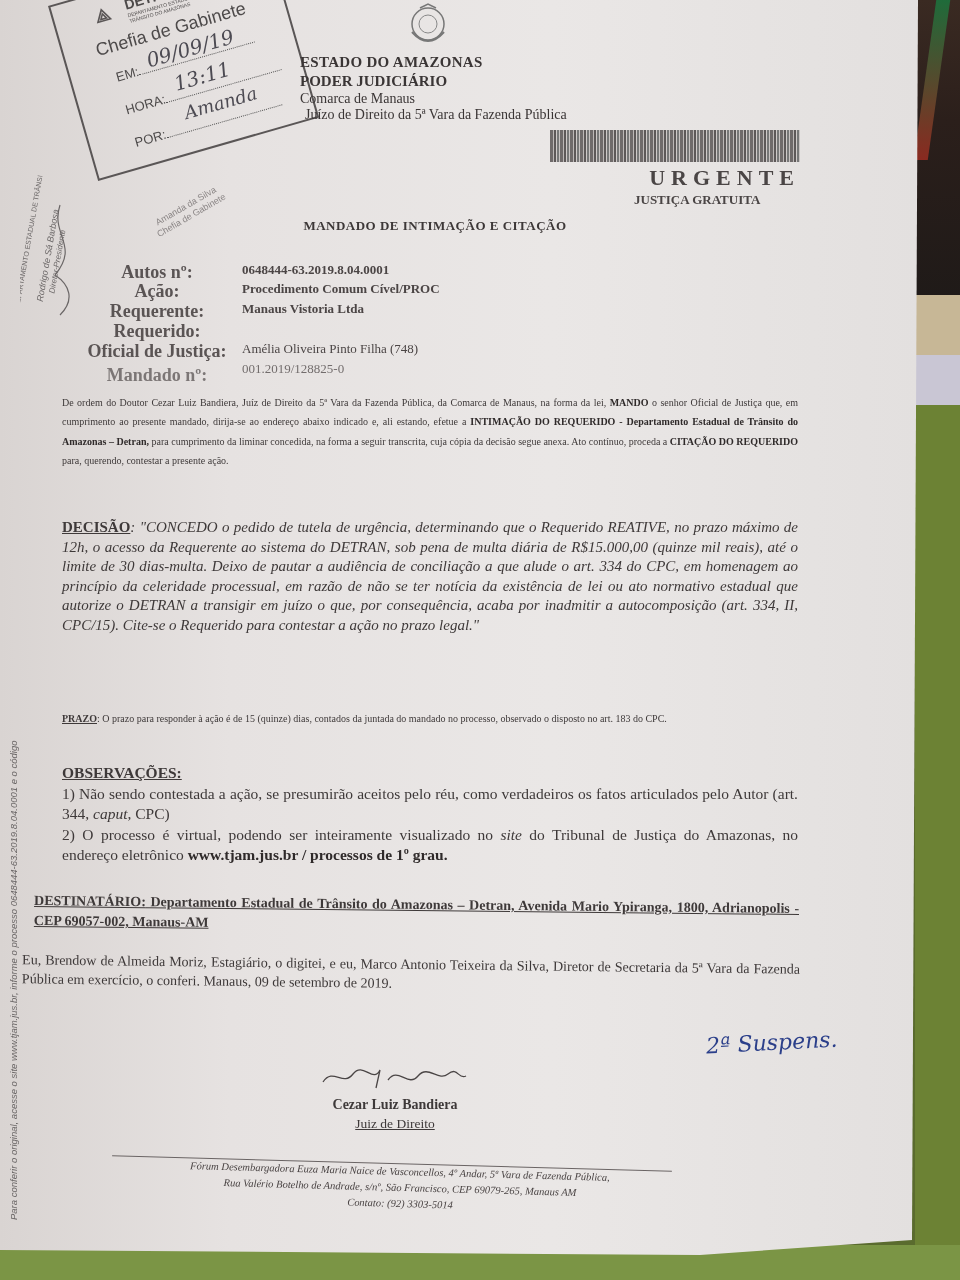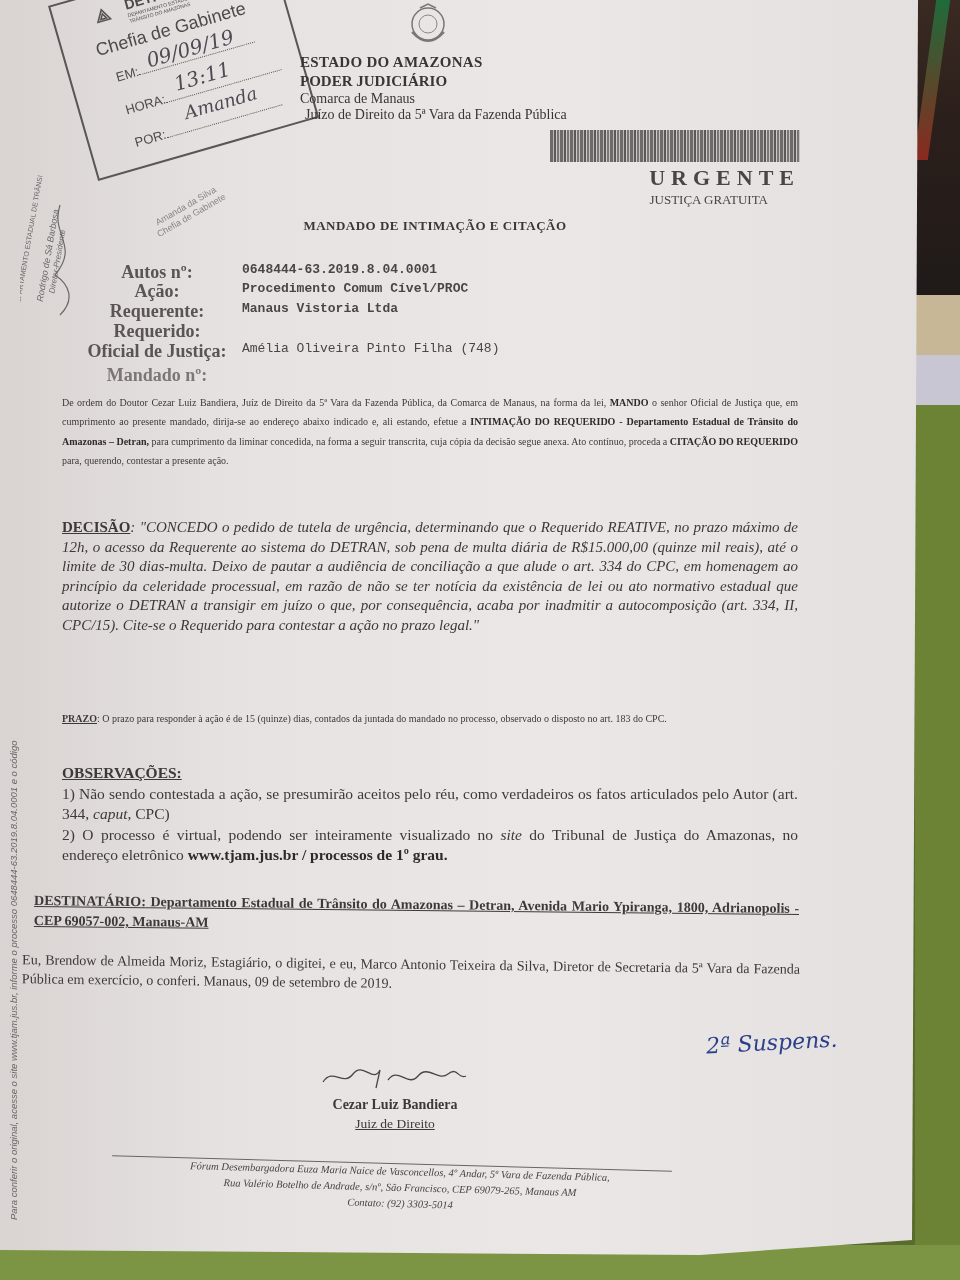--- a/index.html
+++ b/index.html
@@ -31,27 +31,27 @@
   .coat { left: 400px; top: 2px; width: 56px; height: 46px; }
   .hdr { left: 300px; width: 340px; font-weight: bold; color: #3a3535; }
   .hdr-state { top: 54px; font-size: 15px; letter-spacing: 0.3px; }
   .hdr-power { top: 73px; font-size: 15px; }
   .hdr-comarca { top: 91px; font-size: 14px; font-weight: normal; }
   .hdr-vara { top: 107px; left: 305px; width: 300px; font-size: 14px; font-weight: normal; }
 
   .barcode { left: 550px; top: 130px; width: 250px; height: 32px;
     background: repeating-linear-gradient(90deg, #6f6a6a 0 3px, #bcb7b6 3px 4px, #5d5858 4px 6px, #cfcac9 6px 7px, #777 7px 9px, #c8c3c2 9px 10px); }
   .urgente { left: 600px; top: 165px; width: 200px; text-align: right; font-size: 22px; font-weight: bold; letter-spacing: 6px; color: #4a4545; }
-  .gratuita { left: 568px; top: 192px; width: 200px; text-align: right; font-size: 13px; font-weight: normal; color: #4a4545; }
+  .gratuita { left: 634px; top: 192px; width: 200px; font-size: 13px; font-weight: bold; color: #4a4545; }
 
   .title { left: 270px; top: 218px; width: 330px; text-align: center; font-size: 13px; font-weight: bold; letter-spacing: 0.5px; color: #3d3838; }
 
   
   .field-label { left: 82px; width: 150px; font-size: 18px; font-weight: bold; color: #5a5454; text-align: center; }
-  .field-value { left: 242px; width: 420px; font-size: 13px; font-weight: bold; color: #4b4545; white-space: nowrap; font-family: Liberation Mono, monospace; }
+  .field-value { left: 242px; width: 420px; font-size: 13px; font-weight: bold; color: #4b4545; white-space: nowrap; }
 
   
   .para { left: 62px; width: 736px; font-size: 10px; line-height: 19.3px; text-align: justify; color: #3e3939; }
   .para b { color: #2f2a2a; }
   .italic { font-style: italic; font-size: 15px; line-height: 19.6px; }
   .u { text-decoration: underline; font-weight: bold; font-style: normal; }
   .obs { font-size: 15.5px; line-height: 20.5px; }
 
   .dest { left: 34px; width: 765px; font-size: 14px; line-height: 20px; font-weight: bold; text-decoration: underline; text-align: justify; color: #3e3939; transform: rotate(0.6deg); }
   .closing { left: 22px; width: 778px; font-size: 14px; line-height: 19px; text-align: justify; color: #3e3939; transform: rotate(0.7deg); }
@@ -149,20 +149,21 @@
   <div class="abs field-label" style="top:262px">Autos nº:</div>
   <div class="abs field-value" style="top:262px">0648444-63.2019.8.04.0001</div>
   <div class="abs field-label" style="top:281px">Ação:</div>
   <div class="abs field-value" style="top:281px">Procedimento Comum Cível/PROC</div>
   <div class="abs field-label" style="top:301px">Requerente:</div>
   <div class="abs field-value" style="top:301px">Manaus Vistoria Ltda</div>
   <div class="abs field-label" style="top:321px">Requerido:</div>
   <div class="abs field-label" style="top:341px">Oficial de Justiça:</div>
   <div class="abs field-value" style="top:341px;font-weight:normal">Amélia Oliveira Pinto Filha (748)</div>
   <div class="abs field-label" style="top:365px;opacity:.75">Mandado nº:</div>
+  <div class="abs field-value" style="top:361px;opacity:.75;font-weight:normal">001.2019/128825-0</div>
 
   <div class="abs para" style="top:393px">
     <span>De ordem do Doutor Cezar Luiz Bandiera, Juíz de Direito da 5ª Vara da Fazenda Pública, da Comarca de Manaus, na forma da lei, </span><b>MANDO</b><span> o senhor Oficial de Justiça que, em cumprimento ao presente mandado, dirija-se ao endereço abaixo indicado e, ali estando, efetue a </span><b>INTIMAÇÃO DO REQUERIDO - Departamento Estadual de Trânsito do Amazonas – Detran,</b><span> para cumprimento da liminar concedida, na forma a seguir transcrita, cuja cópia da decisão segue anexa. Ato contínuo, proceda a </span><b>CITAÇÃO DO REQUERIDO</b><span> para, querendo, contestar a presente ação.</span>
   </div>
 
   <div class="abs para italic" style="top:518px">
     <span class="u">DECISÃO</span><span>: "CONCEDO o pedido de tutela de urgência, determinando que o Requerido REATIVE, no prazo máximo de 12h, o acesso da Requerente ao sistema do DETRAN, sob pena de multa diária de R$15.000,00 (quinze mil reais), até o limite de 30 dias-multa. Deixo de pautar a audiência de conciliação a que alude o art. 334 do CPC, em homenagem ao princípio da celeridade processual, em razão de não se ter notícia da existência de lei ou ato normativo estadual que autorize o DETRAN a transigir em juízo o que, por consequência, acaba por inadmitir a autocomposição (art. 334, II, CPC/15). Cite-se o Requerido para contestar a ação no prazo legal."</span>
   </div>
 
   <div class="abs para" style="top:709px">

